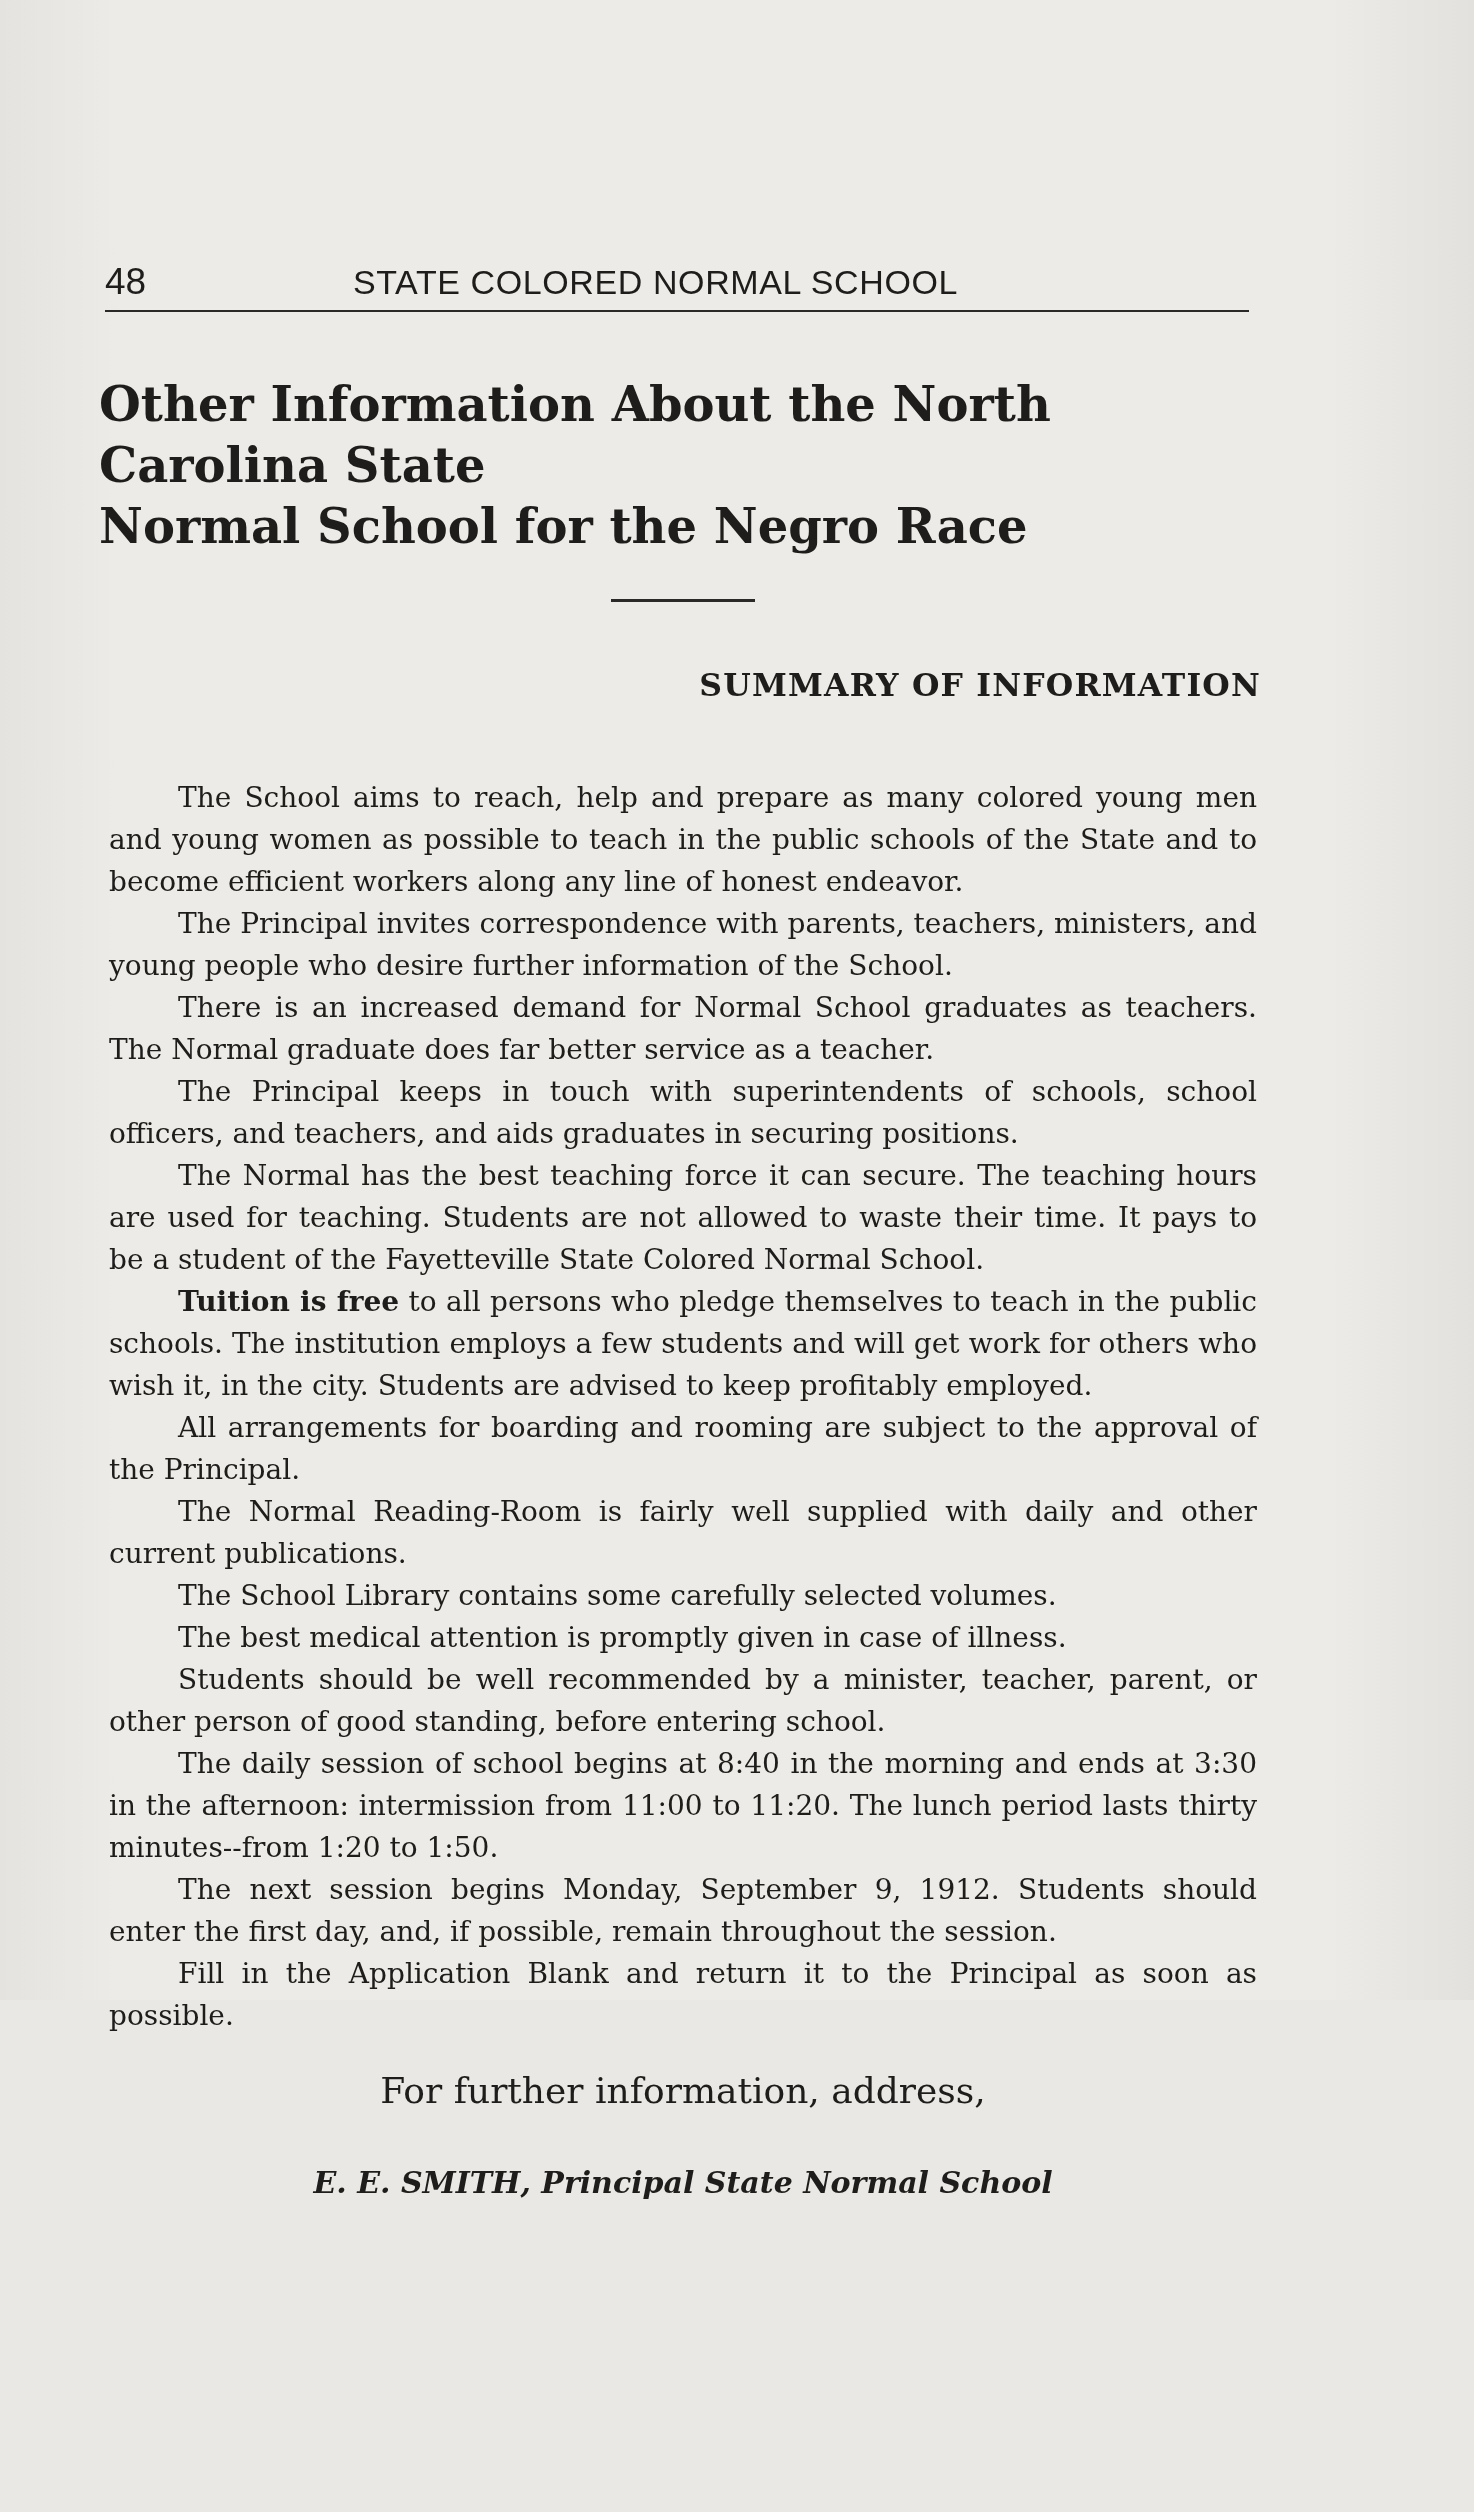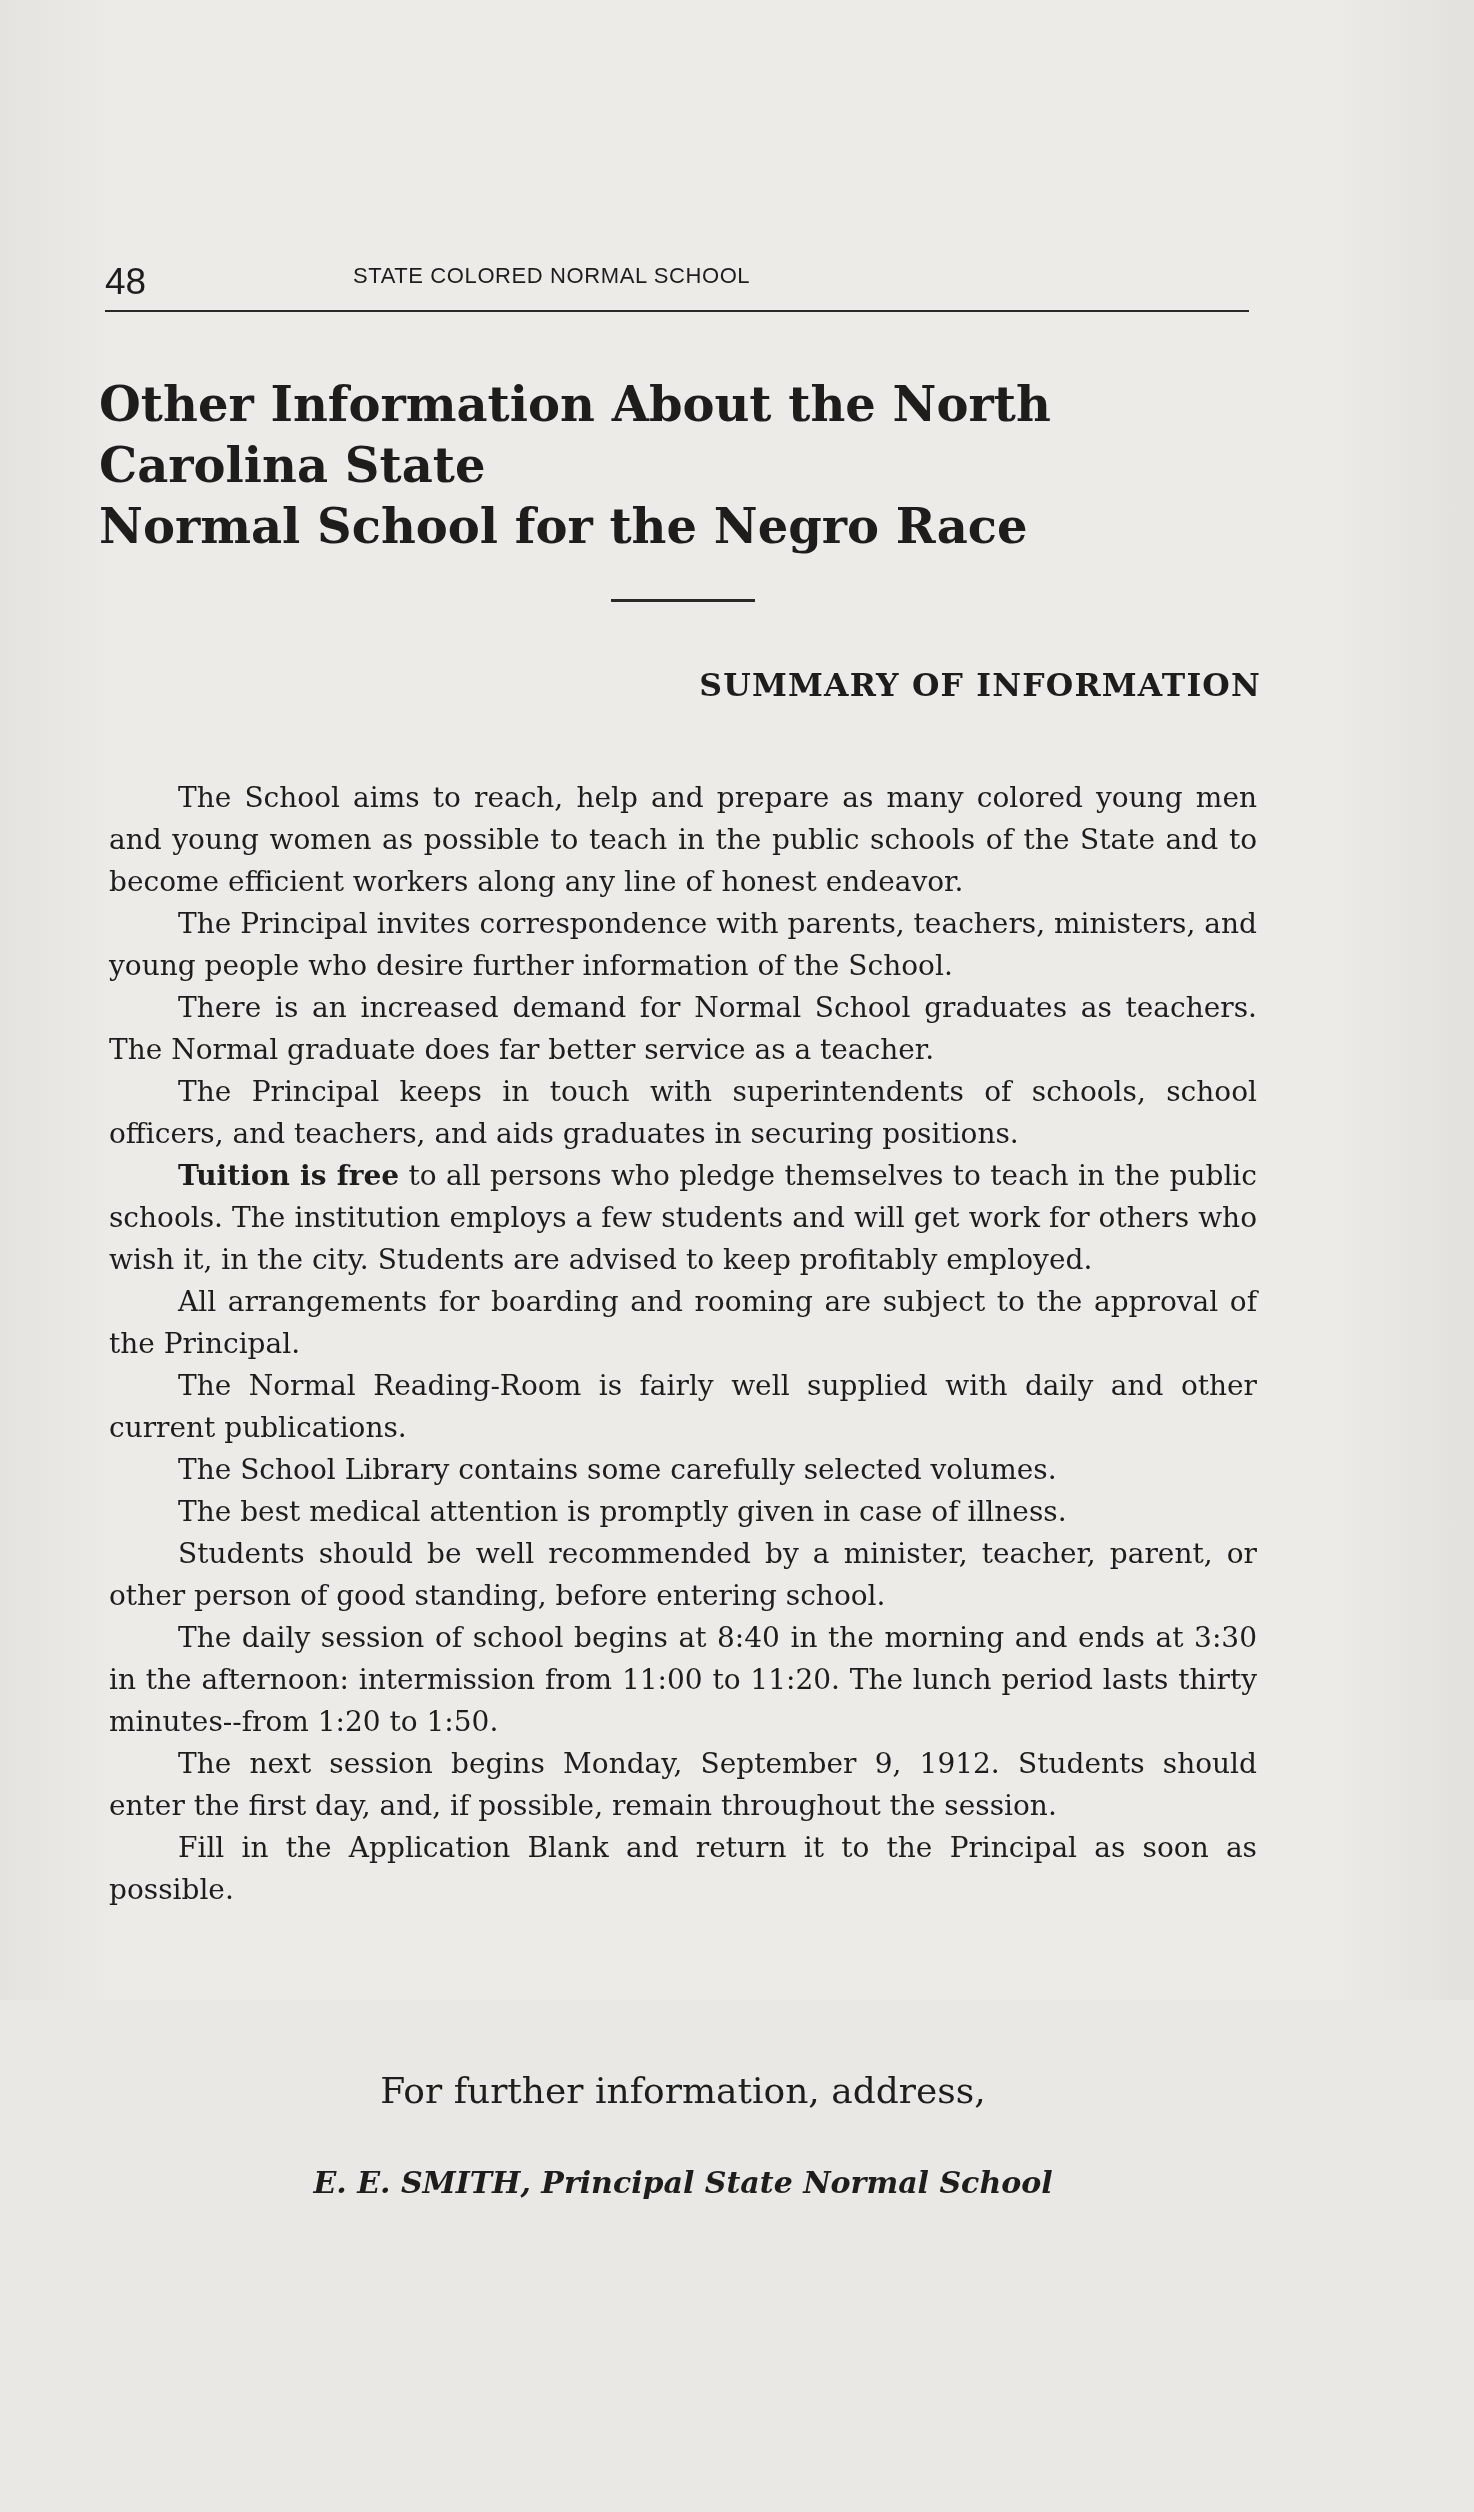--- a/index.html
+++ b/index.html
@@ -2,21 +2,21 @@
 <html style="font-size:9.3px"><head>
 <meta charset="utf-8">
 <style>
 html,body{margin:0;padding:0;}
 body{width:1475px;height:2512px;background:#e9e8e4;position:relative;overflow:hidden;
   font-family:"DejaVu Serif","Liberation Serif",serif;color:#1e1d1b;}
 .page{position:absolute;left:0;top:0;width:1475px;height:2000px;
   background:linear-gradient(90deg,#e4e3df 0%,#ecebe7 8%,#ecebe7 90%,#e2e1dd 100%);}
 .header{position:absolute;left:105px;top:257px;width:1144px;height:53px;border-bottom:2.3px solid #2a2927;}
 .pagenum{position:absolute;left:0;top:3.5px;font-size:37px;font-family:"Liberation Sans",sans-serif;}
-.running{position:absolute;left:248px;top:5.8px;font-size:22px;font-family:"Liberation Sans",sans-serif;letter-spacing:0.6px;}
+.running{position:absolute;left:248px;top:5.8px;font-size:34px;font-family:"Liberation Sans",sans-serif;letter-spacing:0.6px;}
 .title{position:absolute;left:99px;top:374px;width:1162px;text-align:left;font-weight:bold;font-size:48px;line-height:61px;}
 .rule{position:absolute;left:611px;top:599px;width:144px;height:2.9px;background:#2a2927;}
 .subhead{position:absolute;left:99px;top:666px;width:1162px;text-align:right;font-weight:bold;font-size:31.5px;letter-spacing:1.2px;}
 .body{position:absolute;left:109px;top:777px;width:1148px;font-size:28px;line-height:42px;text-align:justify;}
 .body p{margin:0;text-indent:69px;}
 .body b{font-weight:bold;}
 .closing{position:absolute;left:109px;top:2070px;width:1148px;text-align:center;font-size:36px;}
 .sig{position:absolute;left:109px;top:2154px;width:1148px;text-align:center;font-weight:bold;font-size:30px;line-height:58px;font-style:italic;}
 </style>
 </head>
@@ -35,20 +35,21 @@
 
   <div class="rule"></div>
 
   <div class="subhead">SUMMARY OF INFORMATION</div>
 
   <div class="body">
     <p>The School aims to reach, help and prepare as many colored young men and young women as possible to teach in the public schools of the State and to become efficient workers along any line of honest endeavor.</p>
     <p>The Principal invites correspondence with parents, teachers, ministers, and young people who desire further information of the School.</p>
     <p>There is an increased demand for Normal School graduates as teachers. The Normal graduate does far better service as a teacher.</p>
     <p>The Principal keeps in touch with superintendents of schools, school officers, and teachers, and aids graduates in securing positions.</p>
+    <p>The Normal has the best teaching force it can secure.  The teaching hours are used for teaching.  Students are not allowed to waste their time. It pays to be a student of the Fayetteville State Colored Normal School.</p>
     <p><b>Tuition is free</b><span> to all persons who pledge themselves to teach in the public schools.  The institution employs a few students and will get work for others who wish it, in the city.  Students are advised to keep profitably employed.</span></p>
     <p>All arrangements for boarding and rooming are subject to the approval of the Principal.</p>
     <p>The Normal Reading-Room is fairly well supplied with daily and other current publications.</p>
     <p>The School Library contains some carefully selected volumes.</p>
     <p>The best medical attention is promptly given in case of illness.</p>
     <p>Students should be well recommended by a minister, teacher, parent, or other person of good standing, before entering school.</p>
     <p>The daily session of school begins at 8:40 in the morning and ends at 3:30 in the afternoon: intermission from 11:00 to 11:20.  The lunch period lasts thirty minutes--from 1:20 to 1:50.</p>
     <p>The next session begins Monday, September 9, 1912.  Students should enter the first day, and, if possible, remain throughout the session.</p>
     <p>Fill in the Application Blank and return it to the Principal as soon as possible.</p>
   </div>

